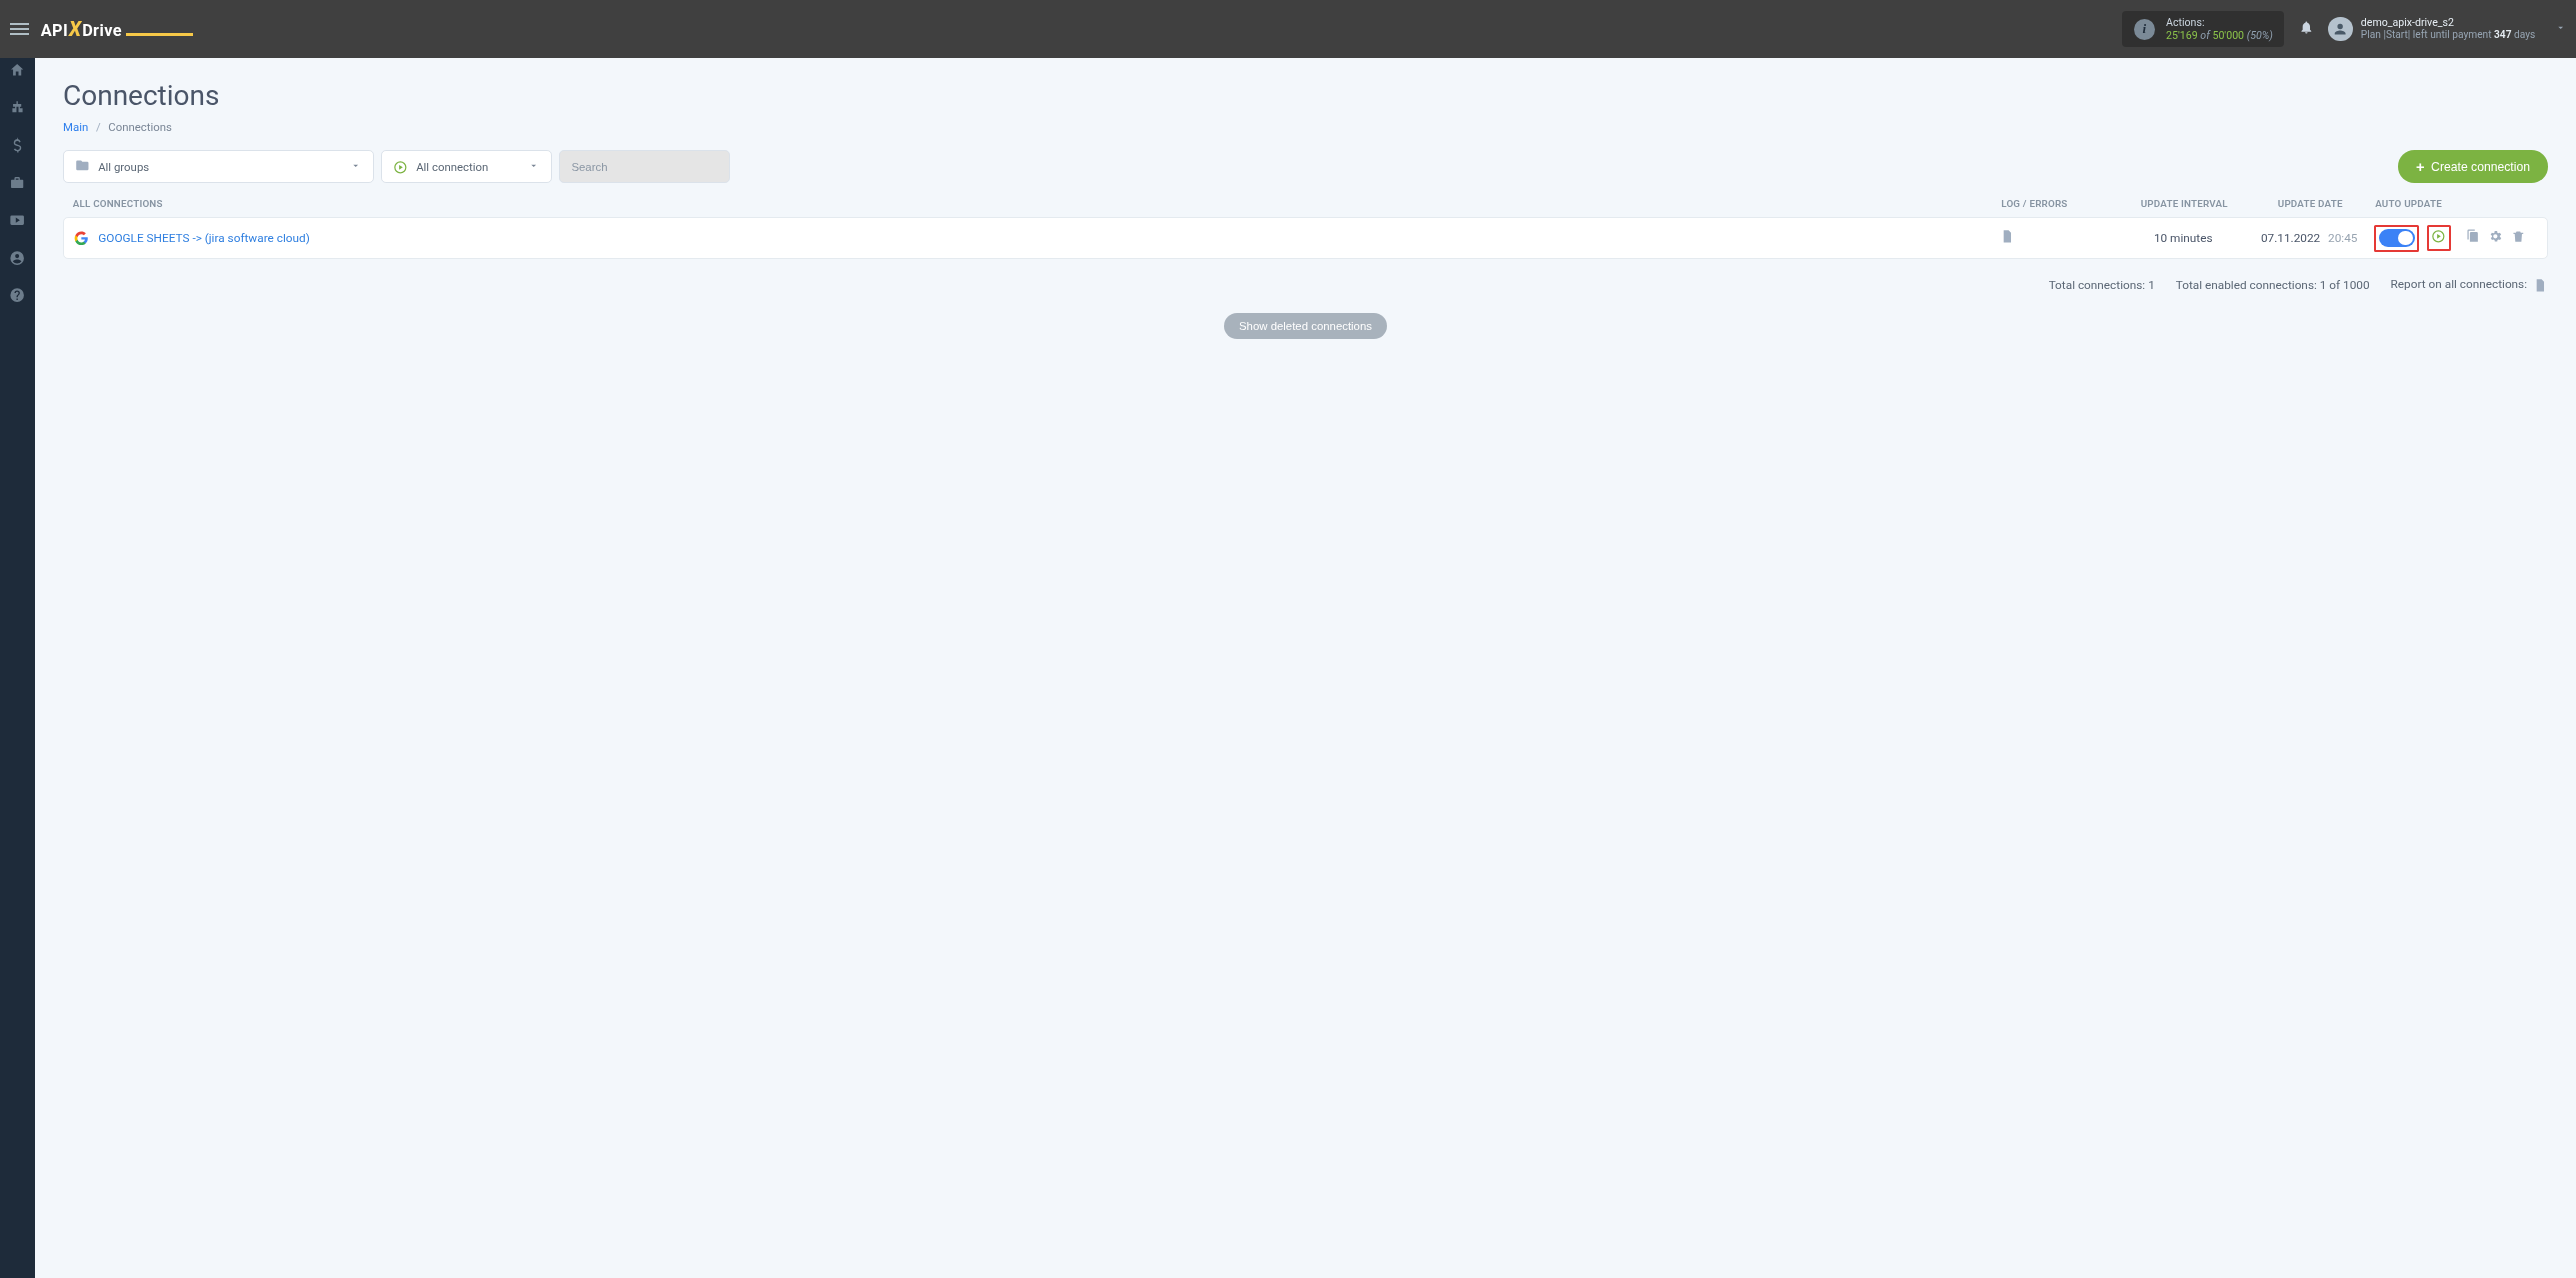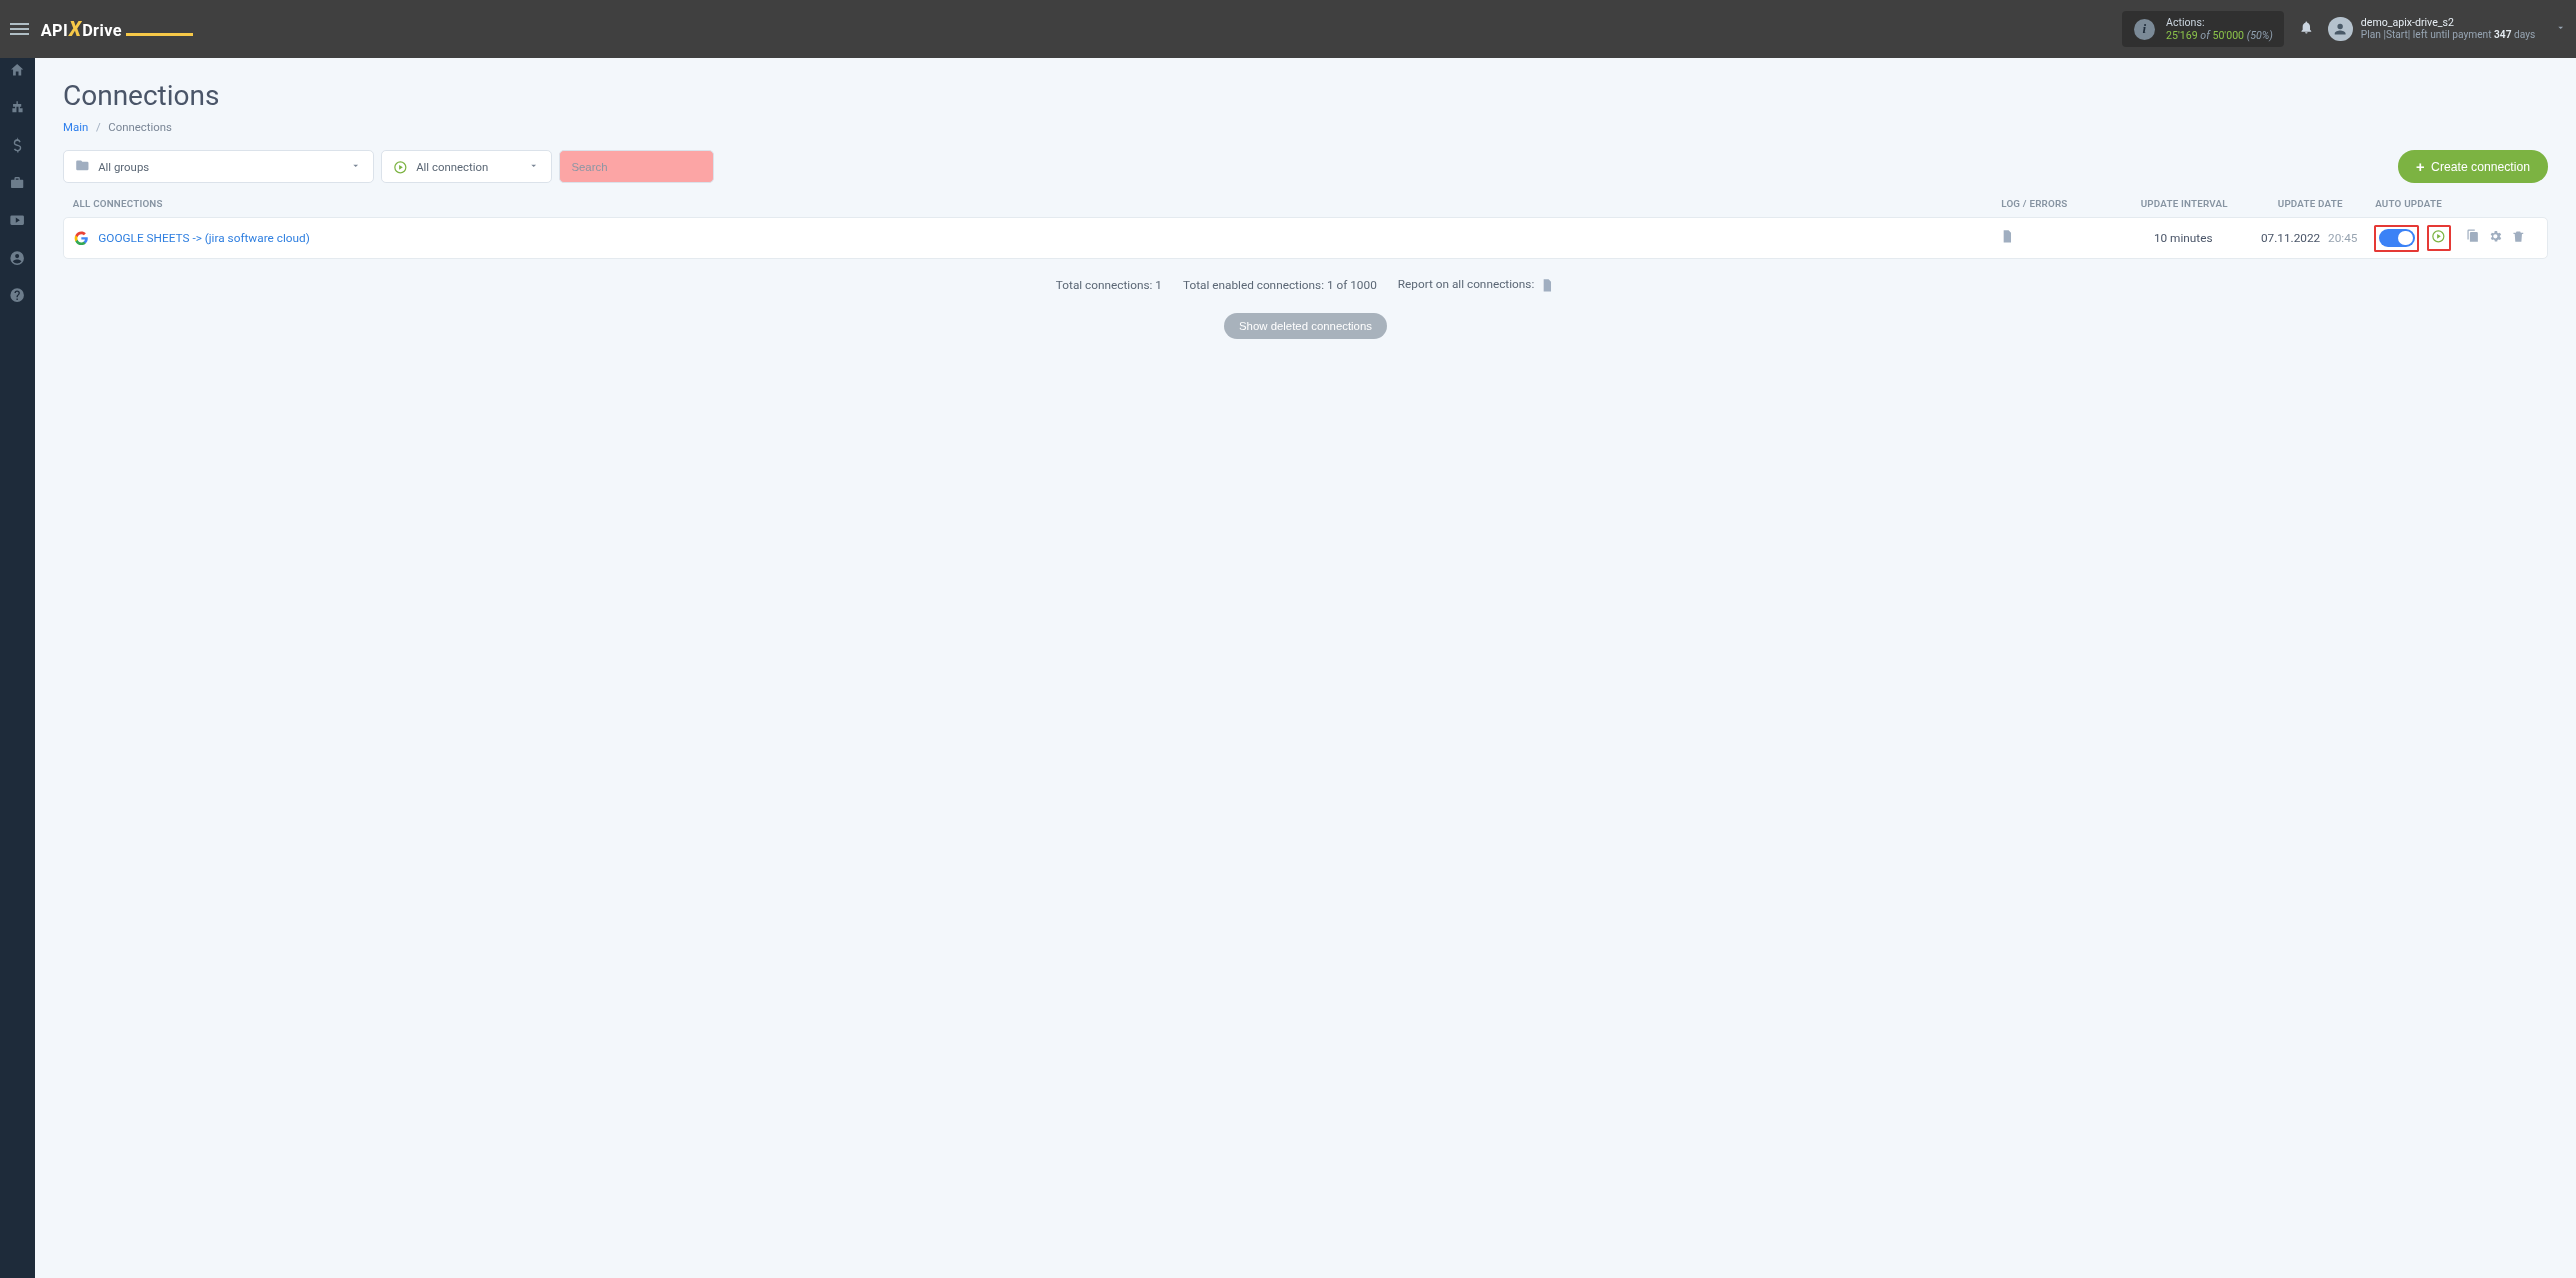--- a/index.html
+++ b/index.html
@@ -46,21 +46,21 @@
 .breadcrumb a { color: #2f80ed; text-decoration: none; }
 .breadcrumb .sep { margin: 0 4.9px; color: #a0aec0; }
 
 .filters-row { display: flex; align-items: center; gap: 7px; margin-bottom: 14.7px; }
 .dropdown { background: #fff; border: 0.8px solid #dbe2ea; border-radius: 4.9px; height: 33px; display: flex; align-items: center; padding: 0 11.4px; font-size: 11.4px; color: #5b6775; cursor: pointer; position: relative; }
 .dropdown .dd-icon { margin-right: 8.1px; color: #a0aec0; }
 .dropdown .dd-caret { margin-left: auto; color: #7a8696; }
 .dd1 { width: 311px; }
 .dd2 { width: 171px; }
 .dd2 .play { color: #7cb342; margin-right: 8.1px; display: flex; }
-.search-input { background: #fca5a5; border: 0.8px solid #dbe2ea; border-radius: 4.9px; height: 33px; width: 155px; padding: 0 11.4px; font-size: 11.4px; color: #5b6775; }
+.search-input { background: #e5e5e5; border: 0.8px solid #dbe2ea; border-radius: 4.9px; height: 33px; width: 171px; padding: 0 11.4px; font-size: 11.4px; color: #5b6775; }
 .search-input::placeholder { color: #8a96a4; }
 .create-btn { margin-left: auto; background: #7cb342; color: #fff; border: none; border-radius: 16.3px; height: 33px; padding: 0 18px; font-size: 12.2px; display: flex; align-items: center; gap: 6.5px; cursor: pointer; }
 .create-btn .plus { font-size: 14.7px; font-weight: 600; }
 
 .table-header { display: flex; align-items: center; font-size: 9.8px; font-weight: 600; color: #8794a2; letter-spacing: 0.2px; padding: 0 9.8px 8.1px 9.8px; }
 .col-name { flex: 1; }
 .col-log { width: 122px; text-align: left; }
 .col-interval { width: 122px; text-align: center; }
 .col-date { width: 130px; text-align: center; }
 .col-auto { width: 163px; text-align: left; }
@@ -72,21 +72,21 @@
 .conn-row .col-date .time { color: #98a4b1; margin-left: 4.9px; }
 
 .toggle { width: 36px; height: 18px; background: #3b82f6; border-radius: 9px; position: relative; }
 .toggle::after { content: ""; position: absolute; right: 1.6px; top: 1.6px; width: 14.7px; height: 14.7px; border-radius: 50%; background: #fff; }
 .redbox { border: 2.4px solid #e53935; padding: 2.4px; border-radius: 1.6px; display: inline-flex; align-items: center; justify-content: center; }
 .play-green { width: 14.7px; height: 14.7px; }
 .action-icons { display: flex; align-items: center; gap: 8.1px; margin-left: 6.5px; }
 .action-icons svg { width: 14.7px; height: 14.7px; fill: #a0aec0; cursor: pointer; }
 .auto-cell { display: flex; align-items: center; gap: 8.1px; }
 
-.summary { display: flex; align-items: center; justify-content: center; gap: 21px; font-size: 11.8px; color: #5b6775; margin-top: 18px; }
+.summary { display: flex; align-items: center; justify-content: flex-end; gap: 21px; font-size: 11.8px; color: #5b6775; margin-top: 18px; }
 .summary .doc { display: inline-flex; vertical-align: middle; margin-left: 3.3px; cursor: pointer; }
 .deleted-btn { display: block; margin: 21px auto 0; background: #a8b2bc; color: #fff; border: none; border-radius: 14.7px; height: 26px; padding: 0 14.7px; font-size: 11.4px; cursor: pointer; }
 </style>
 </head>
 <body>
 
 <div class="topbar">
   <div class="menu-toggle">
     <span></span>
       <span></span>

